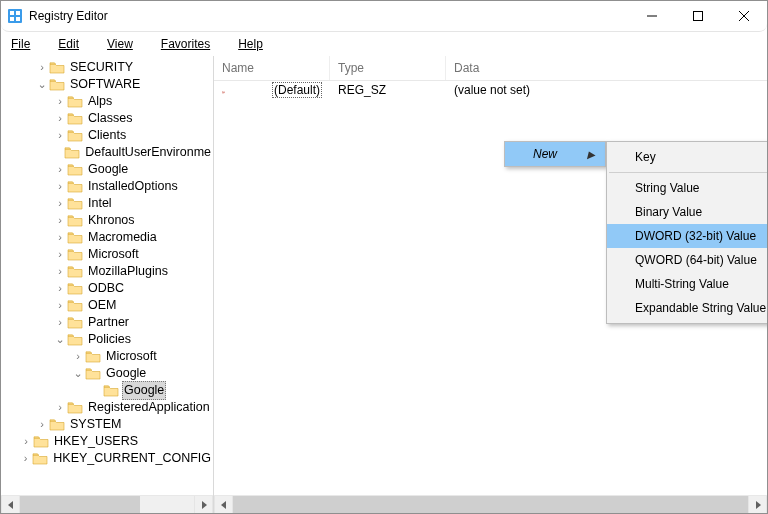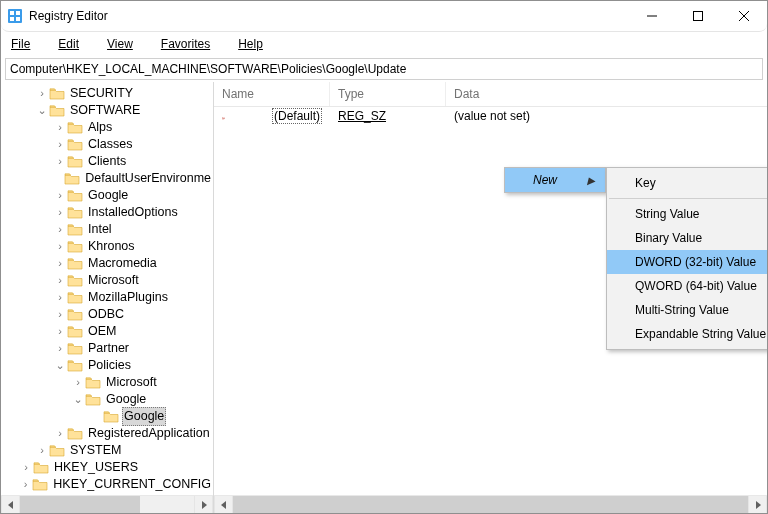--- a/index.html
+++ b/index.html
@@ -24,21 +24,21 @@
   .folder-icon svg{width:16px;height:14px;}
   .node-label{padding:0 2px;}
   .node-label.selected{background:#d8d8d8;border:1px dotted #7a7a7a;padding:0 1px;}
   .list-pane{flex:1;display:flex;flex-direction:column;position:relative;}
   .list-header{height:24px;display:flex;align-items:flex-end;border-bottom:1px solid #e8e8e8;font-size:12px;color:#737373;}
   .col{padding:0 8px;box-sizing:border-box;border-right:1px solid #eee;height:100%;display:flex;align-items:center;}
   .col-name{width:116px;} .col-type{width:116px;} .col-data{flex:1;border-right:none;}
   .list-rows{flex:1;position:relative;}
   .row{height:18px;display:flex;align-items:center;}
   .row .cell{padding:0 8px;box-sizing:border-box;display:flex;align-items:center;gap:47px;}
-  .cell-name{width:116px;gap:4px;} .cell-type{width:116px;text-decoration:underline;} .cell-data{flex:1;}
+  .cell-name{width:116px;gap:4px;} .cell-type{width:116px;} .cell-data{flex:1;}
   .ab-icon{width:16px;height:14px;}
   .default-label{border:1px dotted #666;padding:0 1px;}
   
   .ctx{position:absolute;background:#f2f2f2;border:1px solid #bdbdbd;box-shadow:2px 2px 4px rgba(0,0,0,0.25);font-size:12px;z-index:10;}
   .ctx-row{height:24px;display:flex;align-items:center;padding:0 28px 0 28px;position:relative;white-space:nowrap;}
   .ctx-row.hl{background:#91c9f7;}
   .ctx-row .arrow{position:absolute;right:10px;font-size:10px;color:#333;}
   .ctx.new{left:290px;top:60px;width:100px;font-style:italic;}
   .ctx.sub{left:392px;top:60px;width:206px;padding:3px 0;}
   .ctx.sub .sep{height:1px;background:#cfcfcf;margin:3px 2px;}
@@ -87,23 +87,20 @@
   </div>
 
   <div class="menubar">
     <div class="menu-item"><span>File</span></div>
     <div class="menu-item"><span>Edit</span></div>
     <div class="menu-item"><span>View</span></div>
     <div class="menu-item"><span>Favorites</span></div>
     <div class="menu-item"><span>Help</span></div>
   </div>
 
-  <div class="addressbar">
-    <span>Computer\HKEY_LOCAL_MACHINE\SOFTWARE\Policies\Google\Update</span>
-  </div>
 
   <div class="body">
 
     <div class="tree-pane" style="display:flex;flex-direction:column;">
       <div class="tree" id="tree" style="flex:1;overflow:hidden;">
           <div class="node indent-2">
             <span class="toggle">›</span>
             <span class="folder-icon">
               <svg viewBox="0 0 16 14">
                 <path d="M1 3 L6 3 L7.5 4.5 L15 4.5 L15 12 L1 12 Z" fill="#ffe29a" stroke="#d9a72f" stroke-width="0.6"></path>

